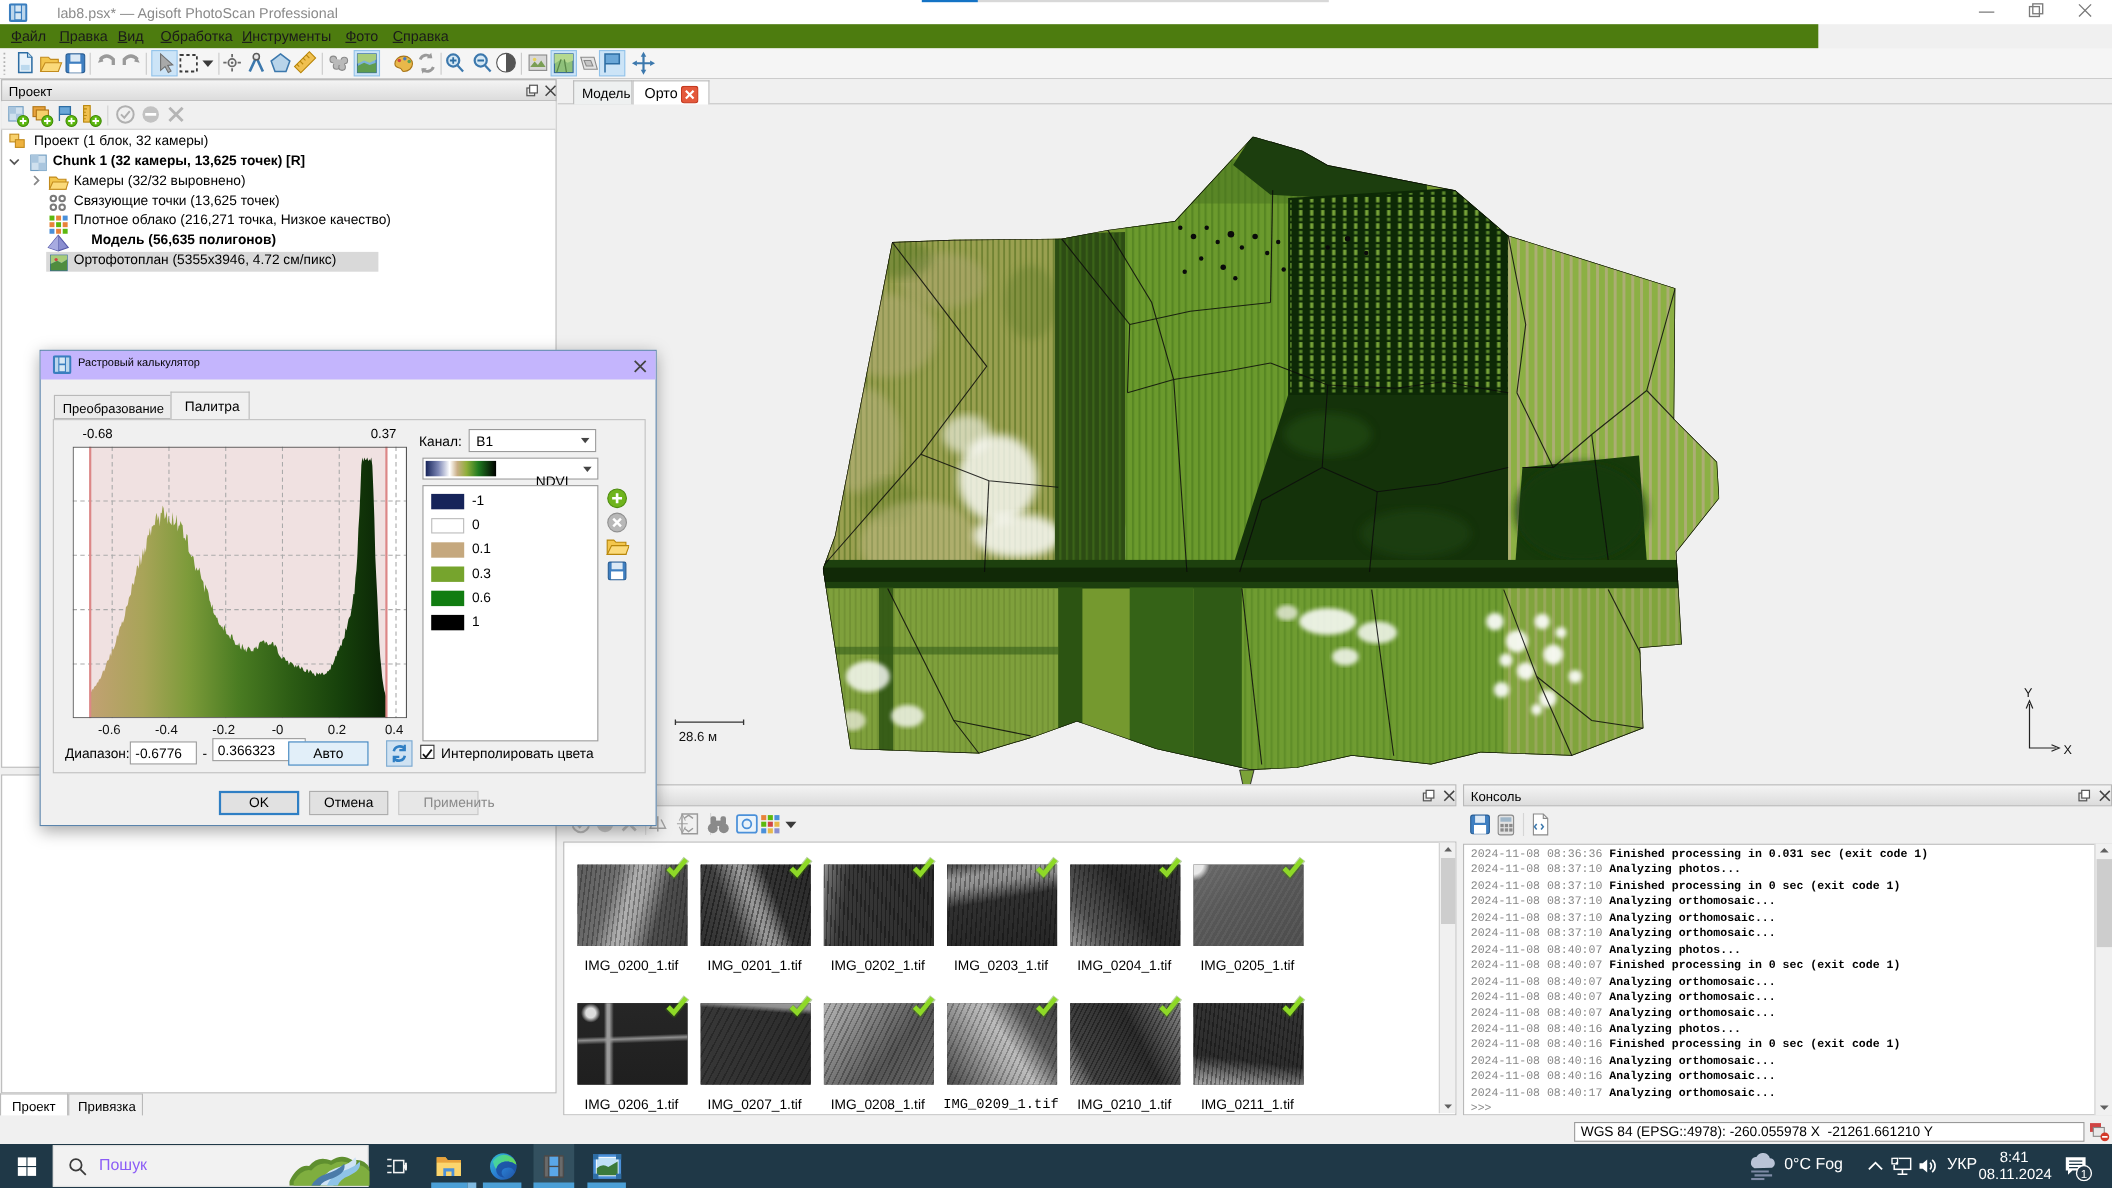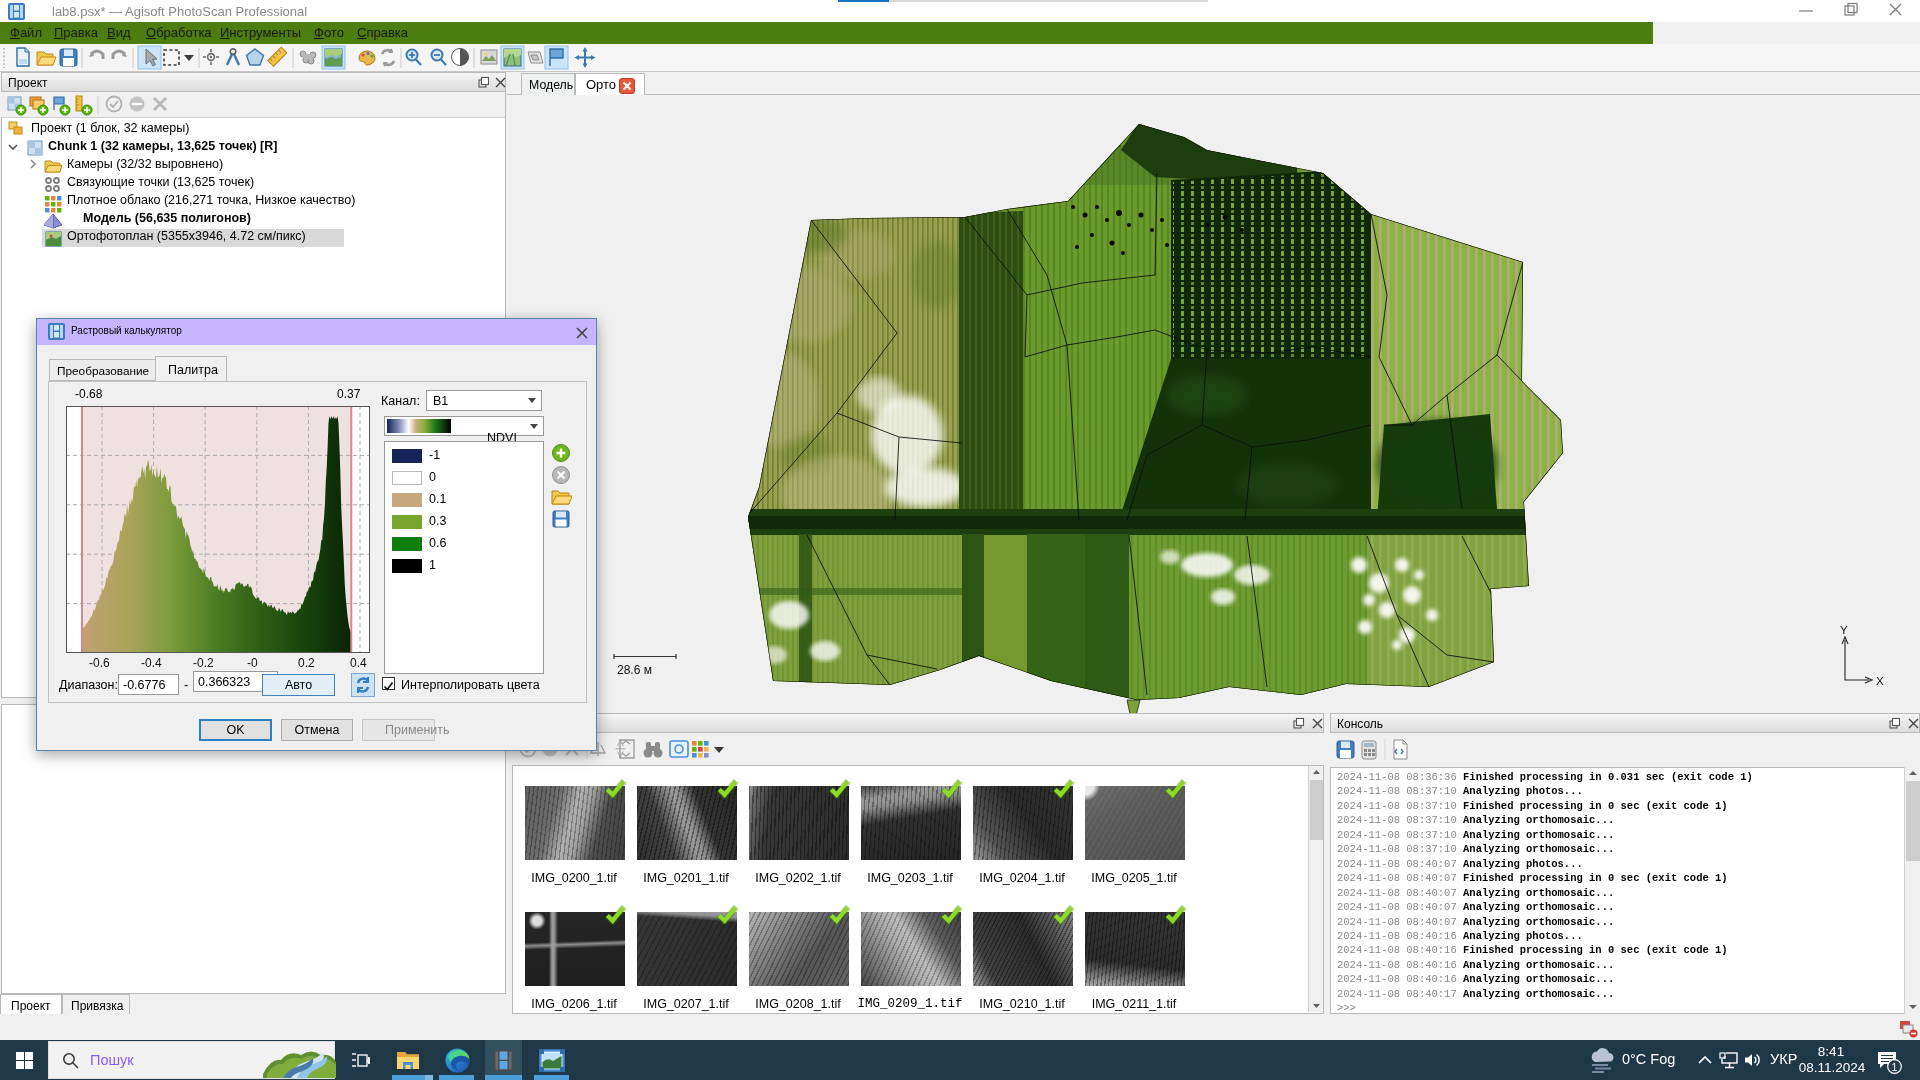--- a/index.html
+++ b/index.html
@@ -676,20 +676,21 @@
   <div class="abs" style="left:574px;top:54px;width:16px;height:247px;background:#f0f0f0;border-left:1px solid #d0d0d0;">
     <svg width="16" height="246">
         <path d="M4,8 L8,4 L12,8 Z" fill="#606060"></path>
         <path d="M4,238 L8,242 L12,238 Z" fill="#606060"></path>
         <rect x="1" y="14" width="14" height="80" fill="#cdcdcd"></rect>
       </svg>
   </div>
 </div>
 
 <div class="abs" id="statusbar">
+  <div id="wgs">WGS 84 (EPSG::4978): -260.055978 X&nbsp;&nbsp;-21261.661210 Y</div>
   <svg style="position:absolute;left:1899px;top:6px" width="20" height="18" viewBox="0 0 20 18">
     <rect x="1" y="1" width="10" height="8" fill="#d04545"></rect>
     <rect x="4" y="5" width="10" height="8" fill="#e8e8e8" stroke="#888"></rect>
     <circle cx="14.5" cy="13.5" r="4" fill="#d43a2a"></circle>
     <path d="M12,13.5 L17,13.5" stroke="#fff" stroke-width="1.6"></path>
   </svg>
 </div>
 
 <div class="abs" id="dialog">
   <div id="dlgtitle">

